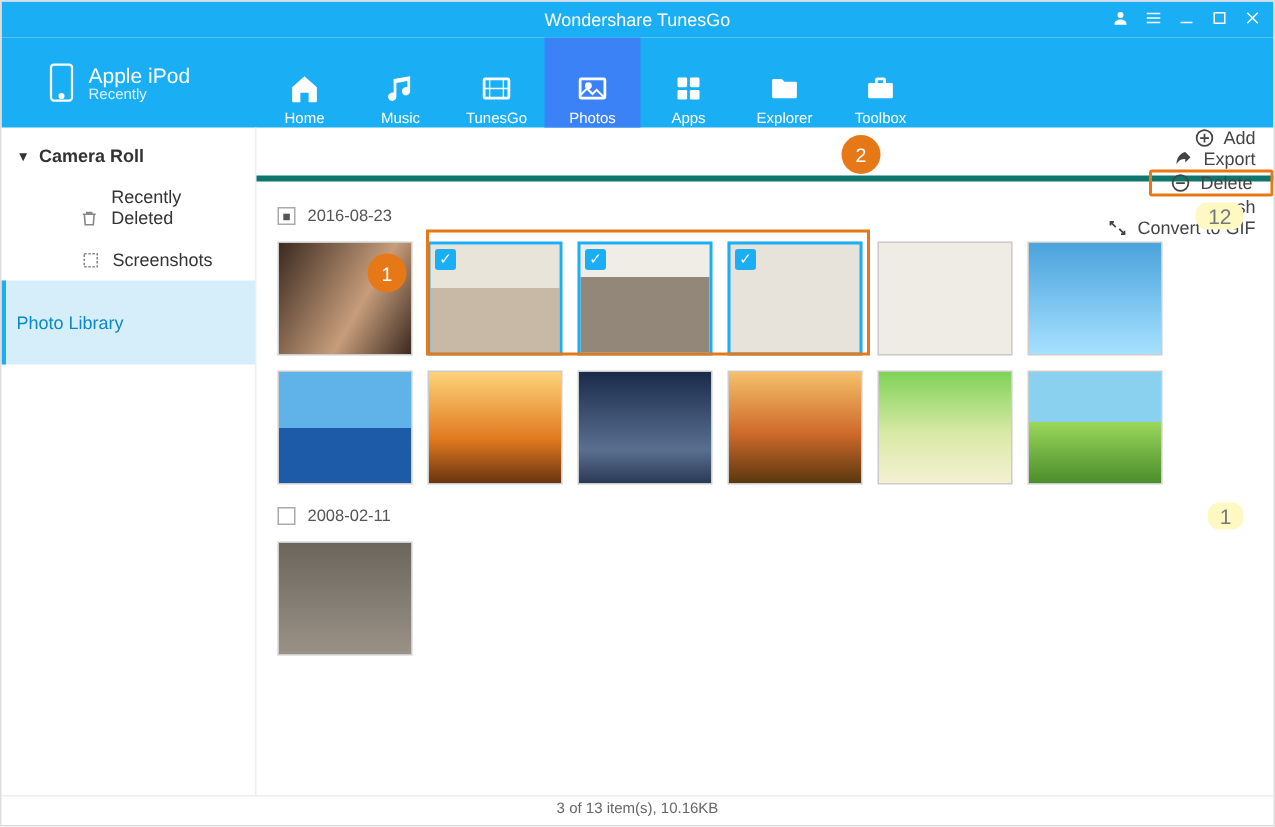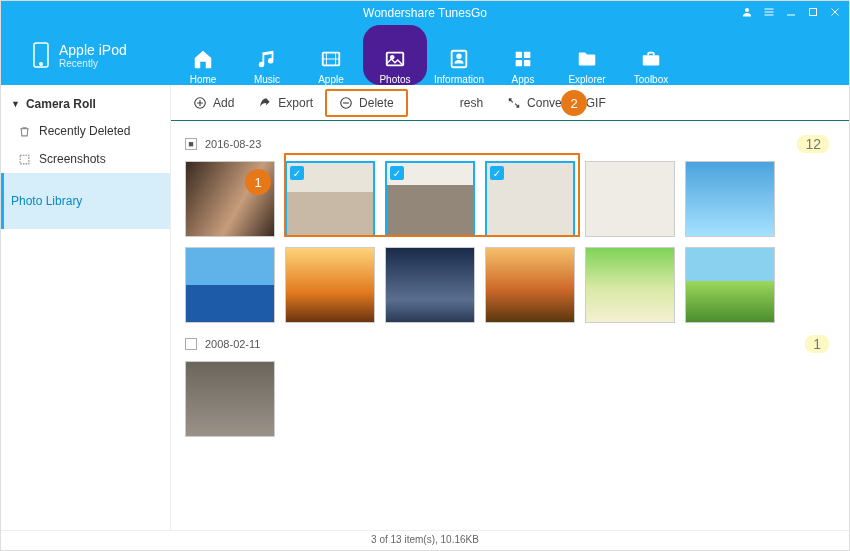--- a/index.html
+++ b/index.html
@@ -10,34 +10,34 @@
 .titlebar .controls span { color: #fff; font-size: 14px; cursor: pointer; }
 
 .header { height: 60px; background: #1aaef4; display: flex; align-items: center; }
 .device { width: 170px; display: flex; align-items: center; padding-left: 30px; color: #fff; }
 .device svg { margin-right: 8px; }
 .device .name { font-size: 14px; font-weight: 500; }
 .device .status { font-size: 10px; opacity: .85; }
 
 .nav { display: flex; height: 60px; }
 .nav-item { width: 64px; height: 60px; display: flex; flex-direction: column; align-items: center; justify-content: flex-end; color: #fff; font-size: 10px; cursor: pointer; }
-.nav-item.active { background: #4c1d95; border-radius: 17px; }
+.nav-item.active { background: #3b82f6; }
 .nav-item .ic { width: 22px; height: 22px; margin-bottom: 4px; display: flex; align-items: center; justify-content: center; }
 
 .main { display: flex; height: calc(551px - 24px - 60px - 22px); }
 .sidebar { width: 170px; border-right: 1px solid #eee; padding-top: 6px; font-size: 12px; color: #333; }
 .sb-cat { padding: 6px 10px; display: flex; align-items: center; font-weight: 600; cursor: pointer; }
 .sb-cat .tri { font-size: 9px; margin-right: 6px; }
-.sb-item { padding: 7px 10px 7px 16px; display: flex; align-items: flex-end; cursor: pointer; }
+.sb-item { padding: 7px 10px 7px 28px; display: flex; align-items: flex-end; cursor: pointer; margin-left: 24px; }
 .sb-item .ic { width: 14px; height: 14px; margin-right: 8px; color: #888; display: flex; align-items: center; justify-content: center; }
 .sb-root { padding: 21px 10px; font-size: 12px; cursor: pointer; }
 .sb-root.active { background: #d6eefa; color: #0a88c8; border-left: 3px solid #1aaef4; padding-left: 7px; }
 
 .content { flex: 1; display: flex; flex-direction: column; }
-.toolbar { height: 36px; border-bottom: 1px solid #0f766e; display: flex; align-items: center; padding-left: 10px; font-size: 12px; color: #444; position: relative; }
+.toolbar { height: 36px; border-bottom: 4px solid #0f766e; display: flex; align-items: flex-end; padding-left: 10px; font-size: 12px; color: #444; position: relative; flex-direction: column; }
 .tb-btn { display: flex; align-items: center; padding: 0 12px; height: 28px; cursor: pointer; }
 .tb-btn .ic { width: 14px; height: 14px; margin-right: 6px; display: flex; align-items: center; justify-content: center; }
 .tb-btn.highlighted { border: 2px solid #e67817; border-radius: 2px; position: relative; }
 .callout { position: absolute; width: 26px; height: 26px; background: #e67817; border-radius: 50%; color: #fff; font-size: 13px; display: flex; align-items: center; justify-content: center; top: 5px; z-index: 5; }
 .callout.c2 { left: 390px; }
 
 .grid-area { flex: 1; overflow: auto; padding: 8px 14px; position: relative; }
 .section-head { display: flex; align-items: center; font-size: 11px; color: #555; margin: 6px 0 8px 0; }
 .section-head .chk { width: 12px; height: 12px; border: 1px solid #aaa; margin-right: 8px; background: #fff; cursor: pointer; display: inline-flex; align-items: center; justify-content: center; font-size: 9px; color: #555; }
 .section-head .badge { margin-left: auto; background: #fef9c3; color: #777; font-size: 14px; padding: 1px 8px; border-radius: 8px; margin-right: 6px; }
@@ -133,41 +133,31 @@
         </div>
       <span>Music</span>
     </div>
     <div class="nav-item">
       <div class="ic">
           <svg width="22" height="22" viewBox="0 0 24 24" fill="none" stroke="#fff" stroke-width="2">
             <rect x="3" y="5" width="18" height="14" rx="1"></rect>
             <path d="M7 5v14M17 5v14M3 12h18" stroke-width="1"></path>
           </svg>
         </div>
-      <span>Apple</span>
+      <span>TunesGo</span>
     </div>
     <div class="nav-item active">
       <div class="ic">
           <svg width="22" height="22" viewBox="0 0 24 24" fill="none" stroke="#fff" stroke-width="2">
             <rect x="3" y="5" width="18" height="14" rx="1"></rect>
             <circle cx="9" cy="10" r="1.5" fill="#fff"></circle>
             <path d="M3 17l5-5 4 4 3-3 6 6" stroke-width="1.5"></path>
           </svg>
         </div>
       <span>Photos</span>
-    </div>
-    <div class="nav-item">
-      <div class="ic">
-          <svg width="22" height="22" viewBox="0 0 24 24" fill="none" stroke="#fff" stroke-width="2">
-            <rect x="4" y="3" width="16" height="18" rx="2"></rect>
-            <circle cx="12" cy="9" r="2" fill="#fff"></circle>
-            <path d="M8 17c0-2 2-3 4-3s4 1 4 3" fill="#fff"></path>
-          </svg>
-        </div>
-      <span>Information</span>
     </div>
     <div class="nav-item">
       <div class="ic">
           <svg width="22" height="22" viewBox="0 0 24 24" fill="#fff">
             <rect x="4" y="4" width="7" height="7" rx="1"></rect>
             <rect x="13" y="4" width="7" height="7" rx="1"></rect>
             <rect x="4" y="13" width="7" height="7" rx="1"></rect>
             <rect x="13" y="13" width="7" height="7" rx="1"></rect>
           </svg>
         </div>

